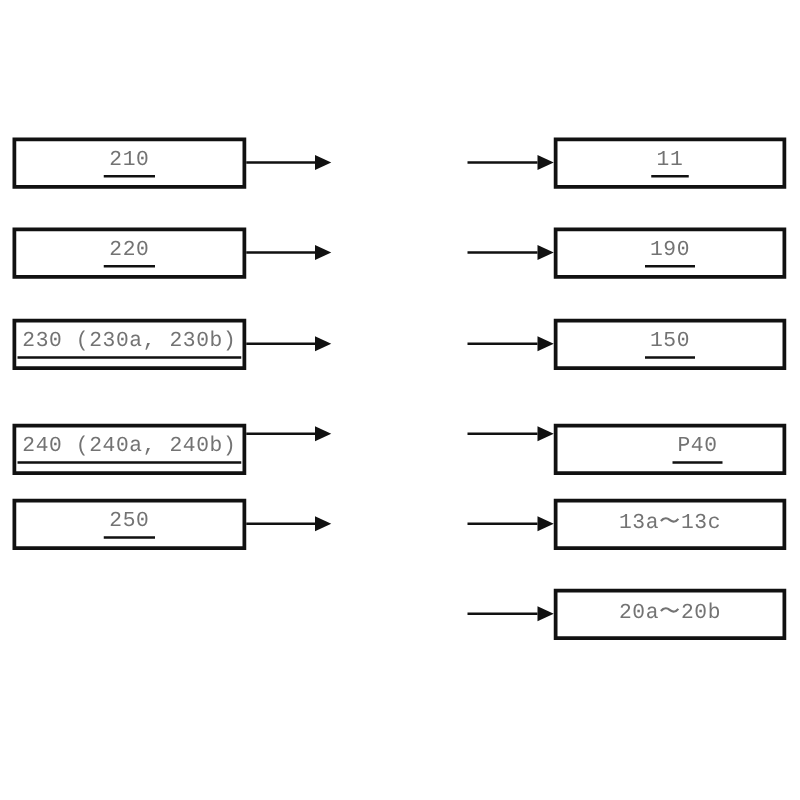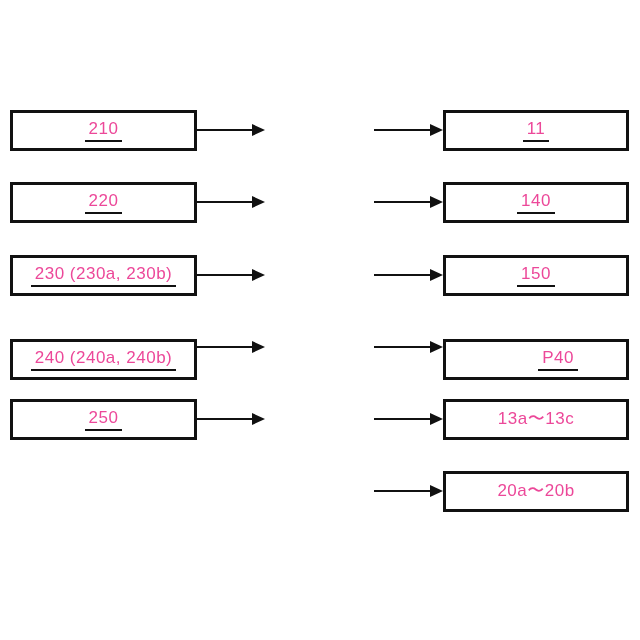--- a/index.html
+++ b/index.html
@@ -5,22 +5,22 @@
   html, body {
     margin: 0;
     padding: 0;
     background: #ffffff;
   }
   #stage {
     position: relative;
     width: 640px;
     height: 640px;
     background: #ffffff;
-    font-family: Liberation Sans, sans-serif;
-    color: #ec4899;
+    font-family: Liberation Mono, monospace;
+    color: #737373;
     overflow: hidden;
   }
   .box {
     position: absolute;
     box-sizing: border-box;
     border: 3px solid #111111;
     background: #ffffff;
     display: flex;
     align-items: center;
     justify-content: center;
@@ -104,21 +104,21 @@
   </div>
   <div class="box lbox lb5">
     <span class="lbl u">250</span>
   </div>
 
 
   <div class="box rbox rb1">
     <span class="lbl u">11</span>
   </div>
   <div class="box rbox rb2">
-    <span class="lbl u">140</span>
+    <span class="lbl u">190</span>
   </div>
   <div class="box rbox rb3">
     <span class="lbl u">150</span>
   </div>
   <div class="box rbox rb4">
     <span class="lbl u">P40</span>
   </div>
   <div class="box rbox rb5">
     <span class="lbl">13a〜13c</span>
   </div>

